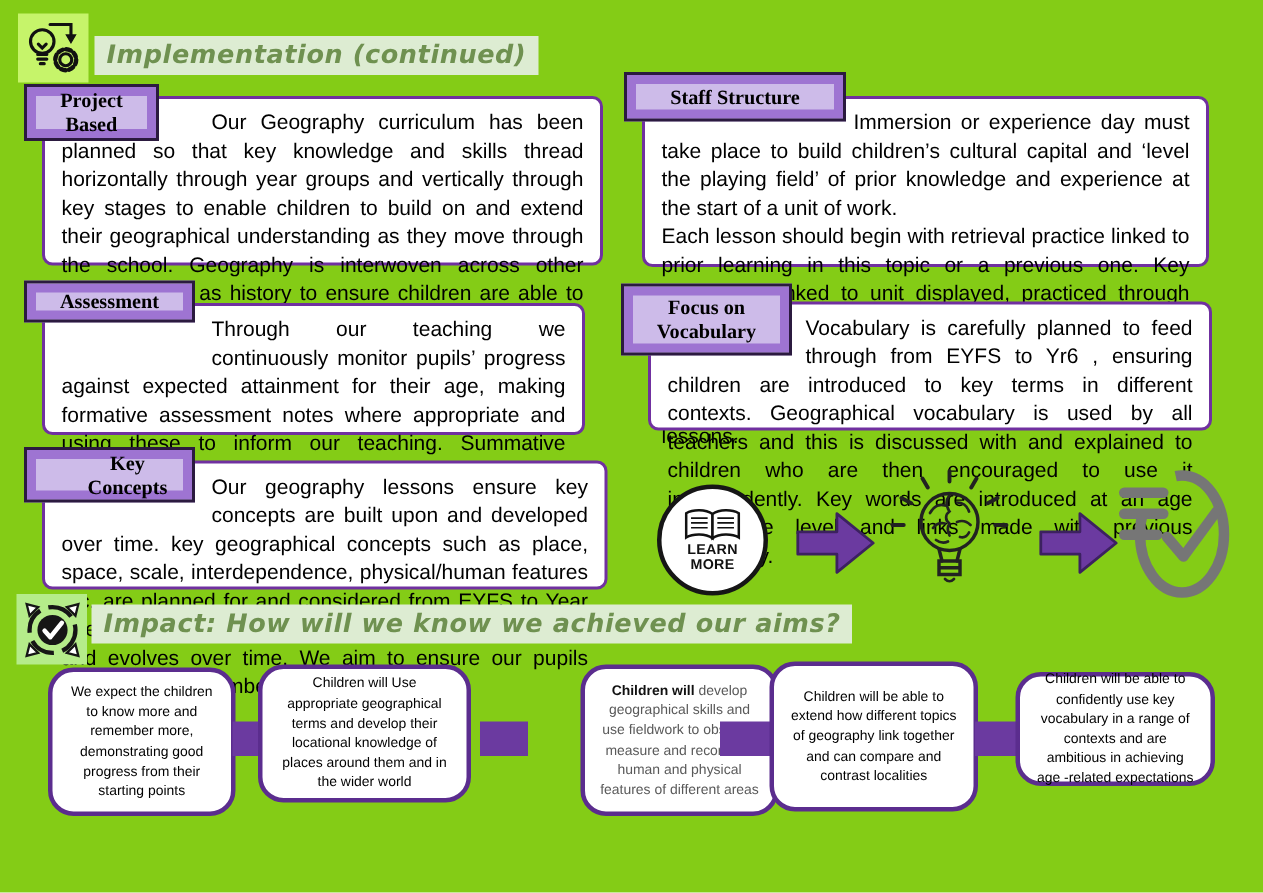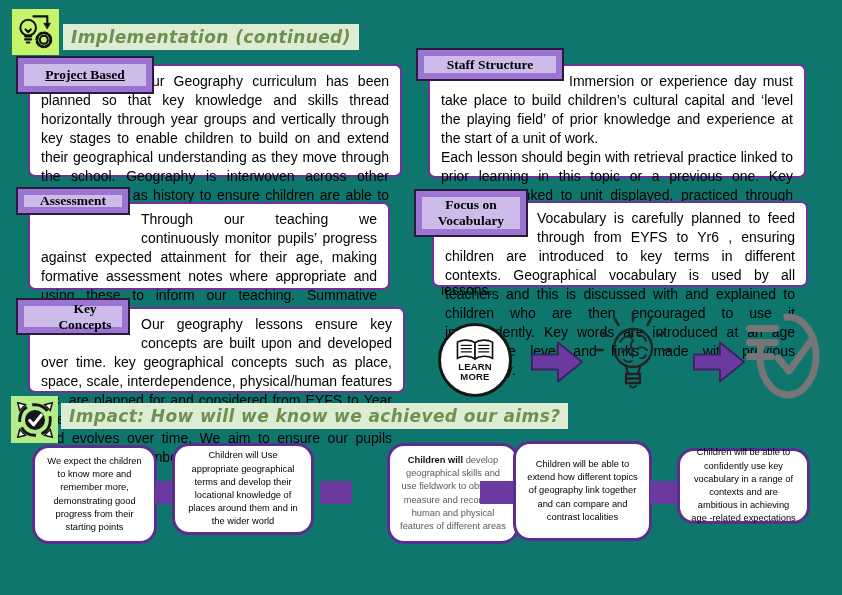--- a/index.html
+++ b/index.html
@@ -1,17 +1,17 @@
 <!DOCTYPE html>
 <html><head>
 <meta charset="utf-8">
 <style>
   html,body{margin:0;padding:0;background:#fff;}
   .page{
-    position:relative;width:842px;height:595px;background:#0f766e;overflow:hidden;
+    position:relative;width:842px;height:595px;background:#84cc16;overflow:hidden;
     font-family:"Liberation Sans",sans-serif;color:#111;
   }
   
   .hdr-icon{position:absolute;display:flex;align-items:center;justify-content:center;}
   .hdr-icon.impl{left:12px;top:9px;width:47px;height:46px;background:#c6f46a;}
   .hdr-icon.impact{left:11px;top:396px;width:47px;height:47px;background:#b5ec8a;}
   .hdr-title{
     position:absolute;background:#ddecd2;color:#6f9150;
     font-family:"DejaVu Sans",sans-serif;font-style:italic;font-weight:700;
     font-size:17px;letter-spacing:.4px;padding:3px 8px;white-space:nowrap;
@@ -33,21 +33,21 @@
   .para{margin:0;font-size:14px;line-height:1.36;text-align:justify;color:#000;}
   .para .blk{display:block;}
   .wrap-spacer{float:left;height:14px;}
   .sp-project{width:100px;}
   .sp-assess{width:100px;height:27px;}
   .sp-keycon{width:100px;height:27px;}
   .sp-lesson{width:128px;}
   .sp-vocab{width:92px;height:27px;}
 
   #box-project{left:28px;top:64px;width:374px;height:113px;}
-  #lbl-project{left:16px;top:56px;width:138px;height:38px;text-decoration:underline;}
+  #lbl-project{left:16px;top:56px;width:90px;height:38px;}
   #box-assess {left:28px;top:202px;width:362px;height:88px;}
   #lbl-assess {left:16px;top:187px;width:114px;height:28px;}
   #box-keycon {left:28px;top:307px;width:377px;height:86px;}
   #lbl-keycon {left:16px;top:298px;width:114px;height:37px;padding-left:28px;}
   #box-lesson {left:428px;top:64px;width:378px;height:114px;}
   #lbl-lesson {left:416px;top:48px;width:148px;height:33px;}
   #box-vocab  {left:432px;top:201px;width:376px;height:86px;}
   #lbl-vocab  {left:414px;top:189px;width:114px;height:48px;}
 
   

